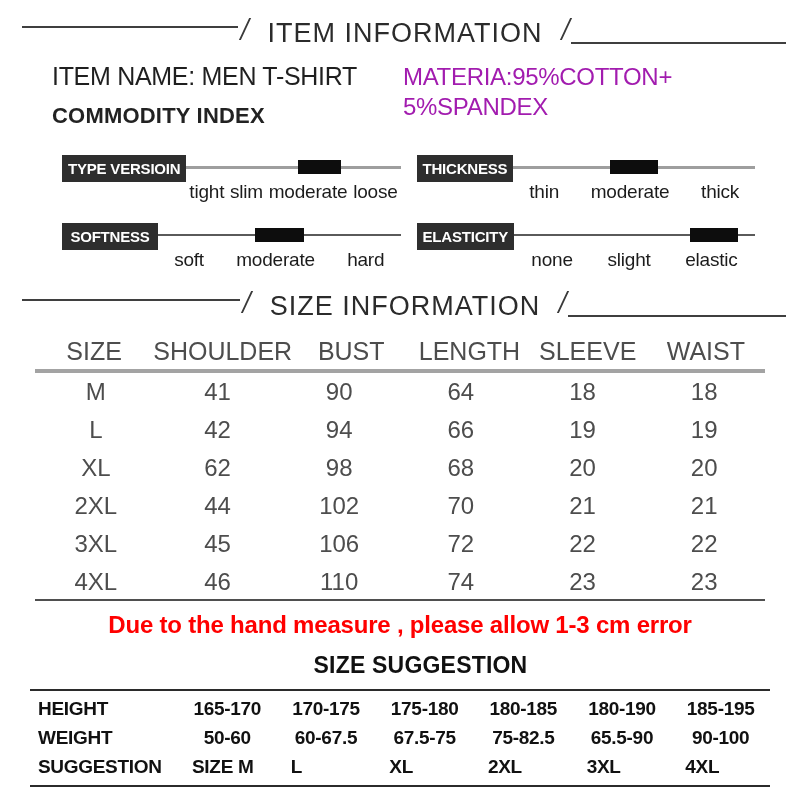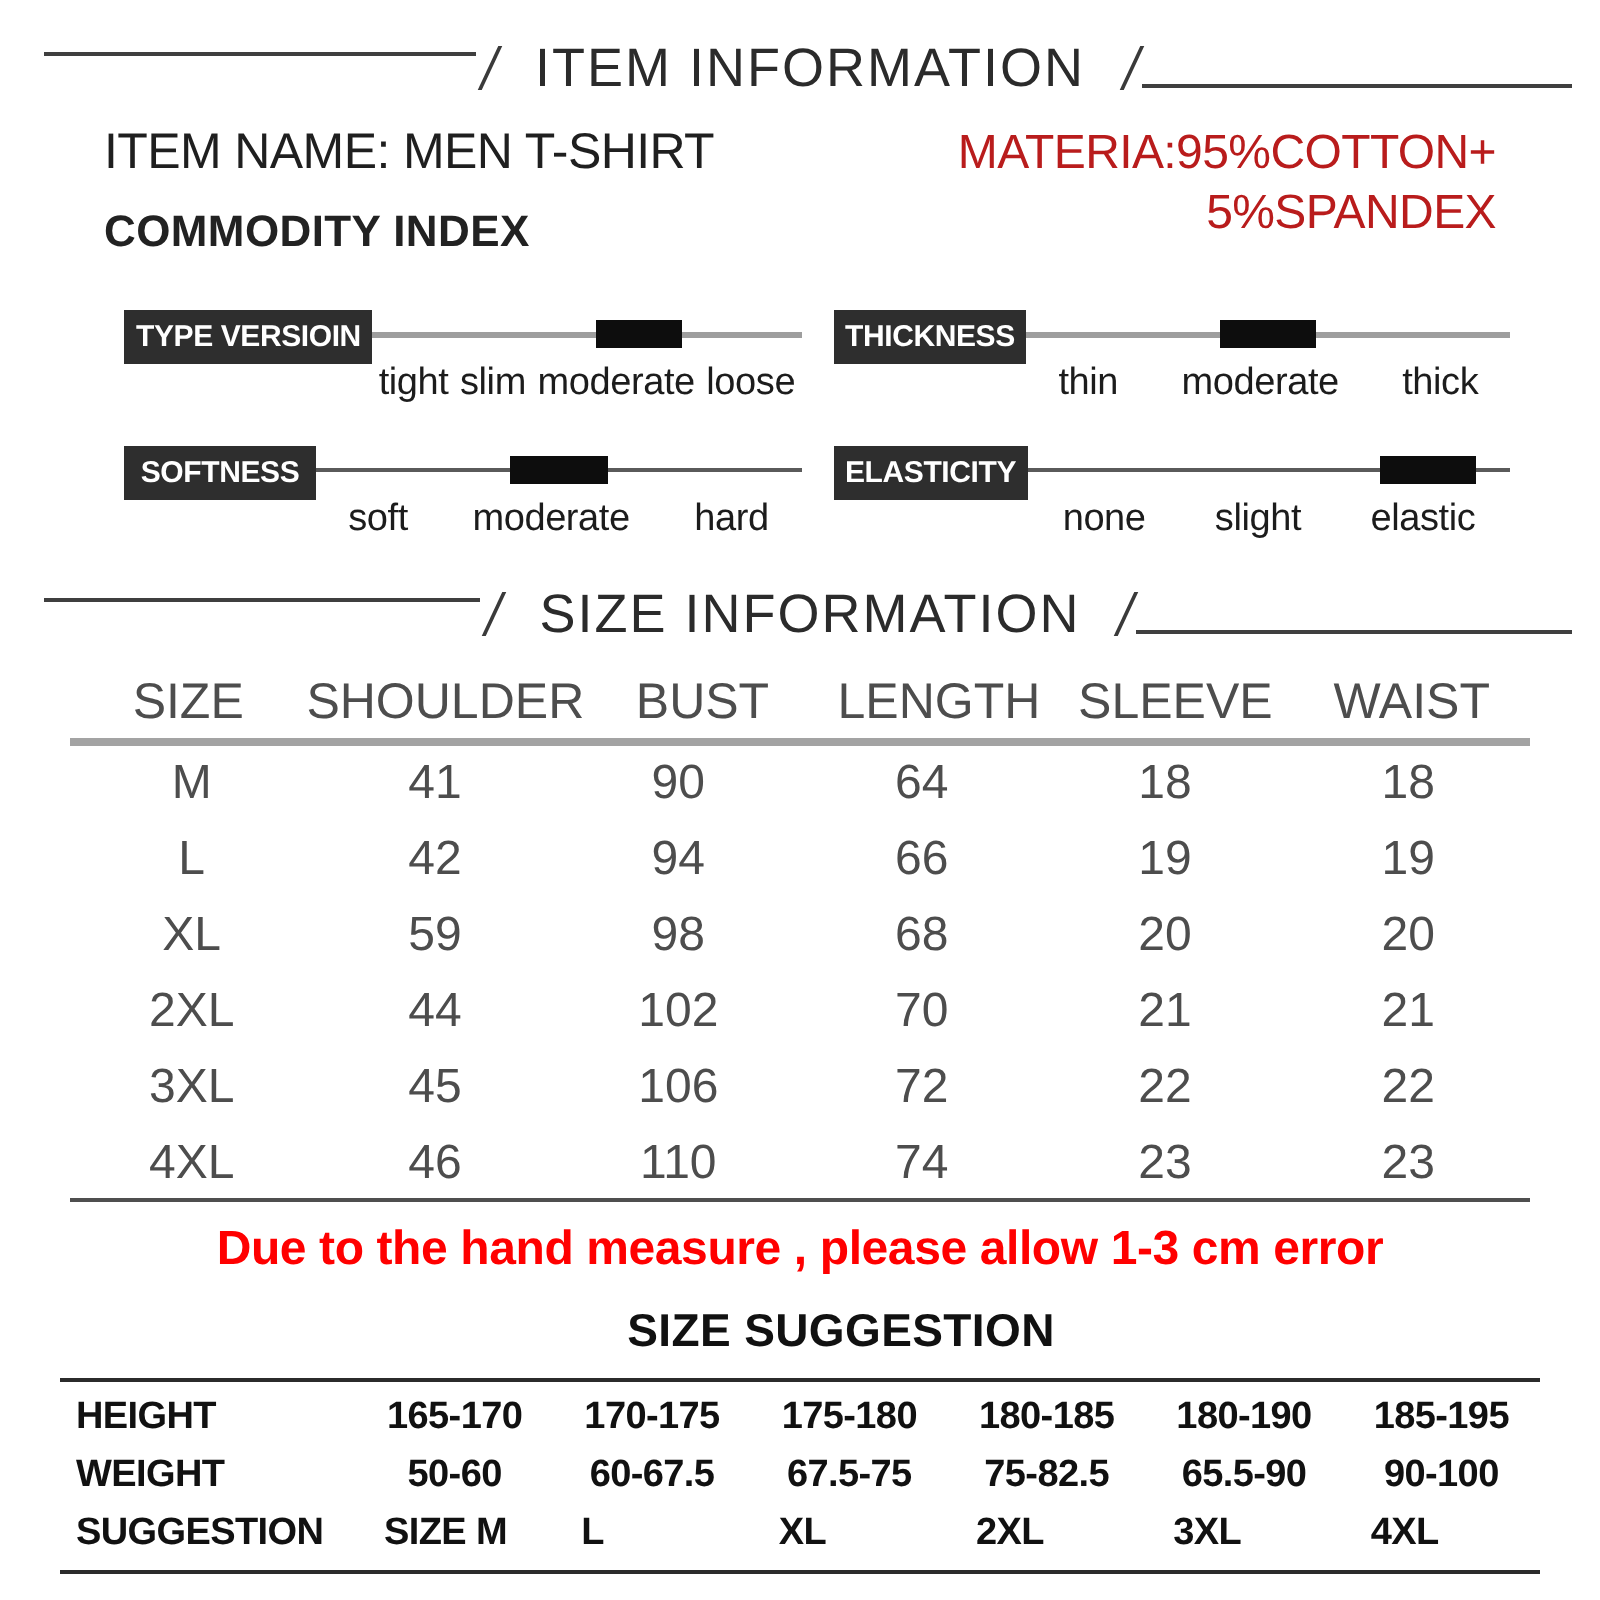--- a/index.html
+++ b/index.html
@@ -3,36 +3,36 @@
 <meta charset="utf-8">
 <style>
   * { margin:0; padding:0; box-sizing:border-box; }
   html,body { background:#fff; }
   .page {
     position:relative; width:800px; height:800px; background:#ffffff;
     font-family:"Liberation Sans", sans-serif; color:#222; overflow:hidden;
   }
 
   
-  .sec-hdr { display:flex; align-items:center; height:32px; margin:0 8px; }
+  .sec-hdr { display:flex; align-items:flex-start; height:32px; margin:0 8px; }
   .hdr-line { flex:1; border-top:2px solid #3f3f3f; }
   .hdr-line.left  { align-self:flex-start; margin-top:8px; margin-left:14px; }
   .hdr-line.right { align-self:flex-end; margin-bottom:6px; margin-right:6px; }
   .slash { width:2px; height:22px; background:#3a3a3a; transform:skewX(-25deg); }
   .slash.l { margin-left:6px; }
   .slash.r { margin-right:4px; }
   .sec-title { font-size:27px; letter-spacing:1px; color:#2b2b2b; margin:0 22px; white-space:nowrap; }
   .hdr1 { margin-top:18px; }
 
   
   .name-row { display:flex; margin:12px 52px 0 52px; justify-content:space-between; }
   .name-col { }
   .item-name { font-size:25px; color:#1f1f1f; letter-spacing:-0.3px; }
   .commodity { margin-top:12px; font-size:22px; font-weight:bold; color:#222; letter-spacing:0.2px; }
-  .material { width:345px; text-align:right; font-size:24px; color:#b91c1c; line-height:30px; letter-spacing:-0.3px; }
+  .material { width:345px; text-align:left; font-size:24px; color:#a21caf; line-height:30px; letter-spacing:-0.3px; }
 
   
   .sliders { display:grid; grid-template-columns:1fr 1fr; column-gap:42px; row-gap:20px; margin:26px 45px 0 62px;gap:16px; }
   .slider { display:flex; align-items:flex-start; }
   .slider-label {
     min-width:96px; background:#2e2e2e; color:#ffffff; font-size:15px; font-weight:bold;
     text-align:center; padding:5px 6px; letter-spacing:-0.2px; white-space:nowrap;
   }
   .slider-track { position:relative; flex:1; height:52px; }
   .track-line { position:absolute; left:0; right:0; top:11px; }
@@ -167,21 +167,21 @@
     <div class="st-row st-data">
       <span>L</span>
       <span>42</span>
       <span>94</span>
       <span>66</span>
       <span>19</span>
       <span>19</span>
     </div>
     <div class="st-row st-data">
       <span>XL</span>
-      <span>59</span>
+      <span>62</span>
       <span>98</span>
       <span>68</span>
       <span>20</span>
       <span>20</span>
     </div>
     <div class="st-row st-data">
       <span>2XL</span>
       <span>44</span>
       <span>102</span>
       <span>70</span>

